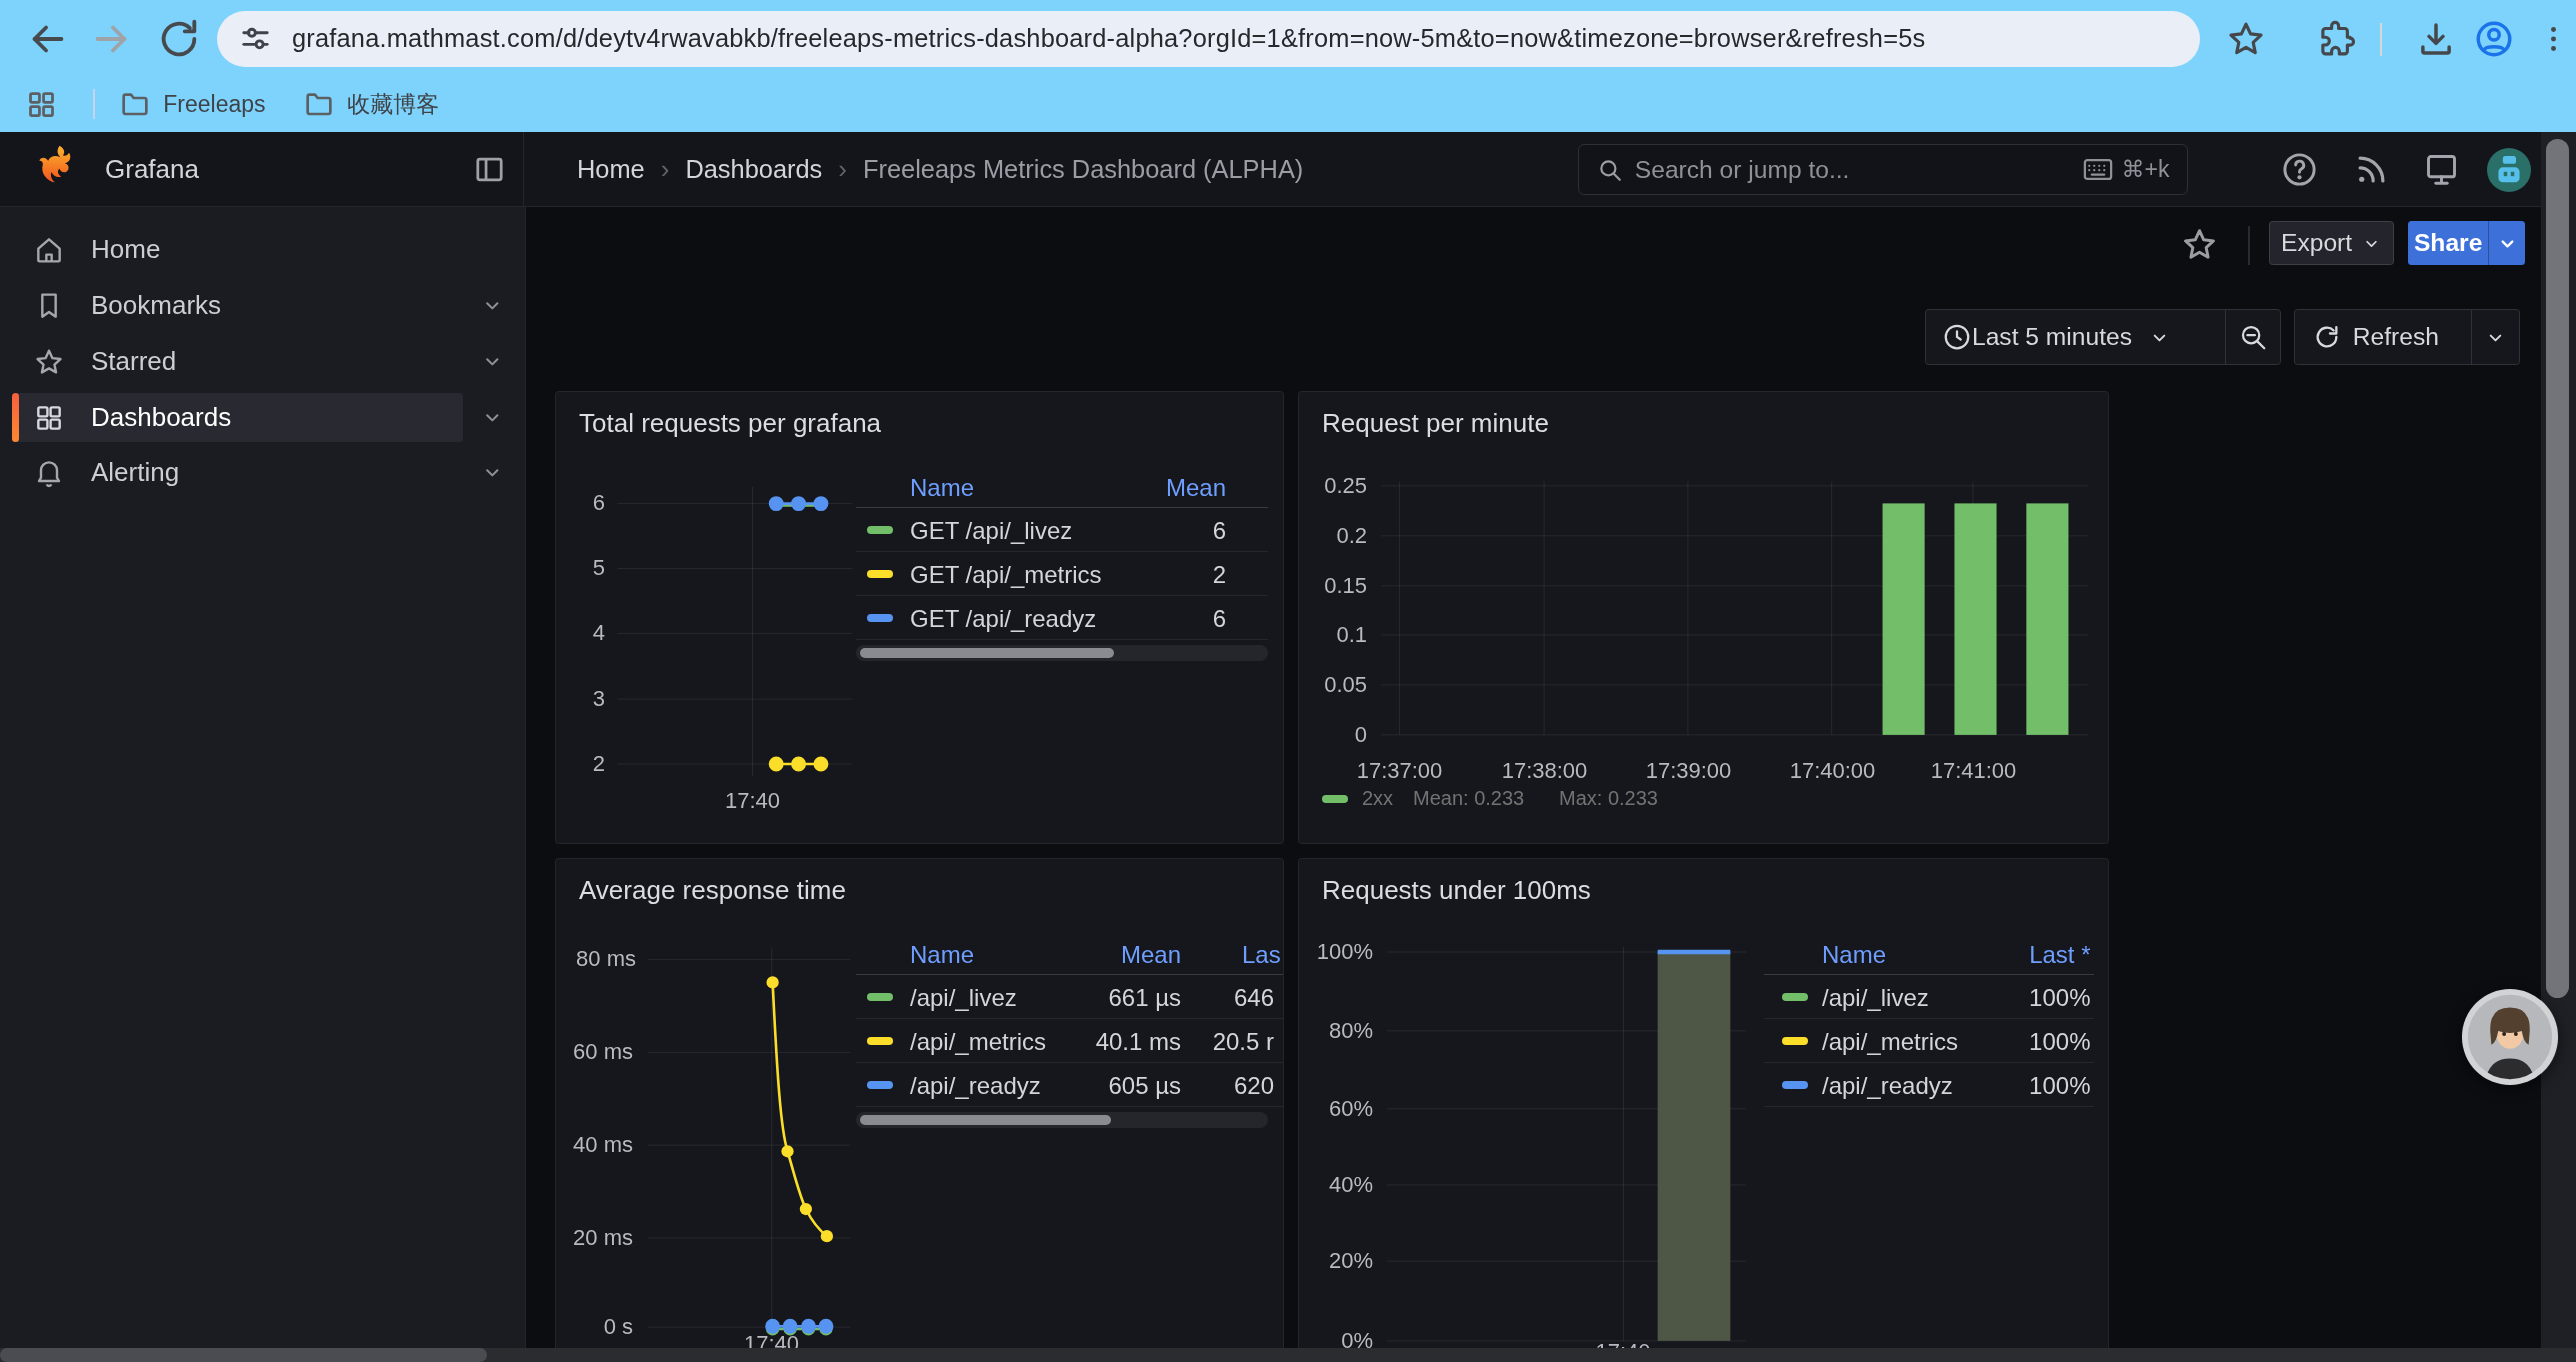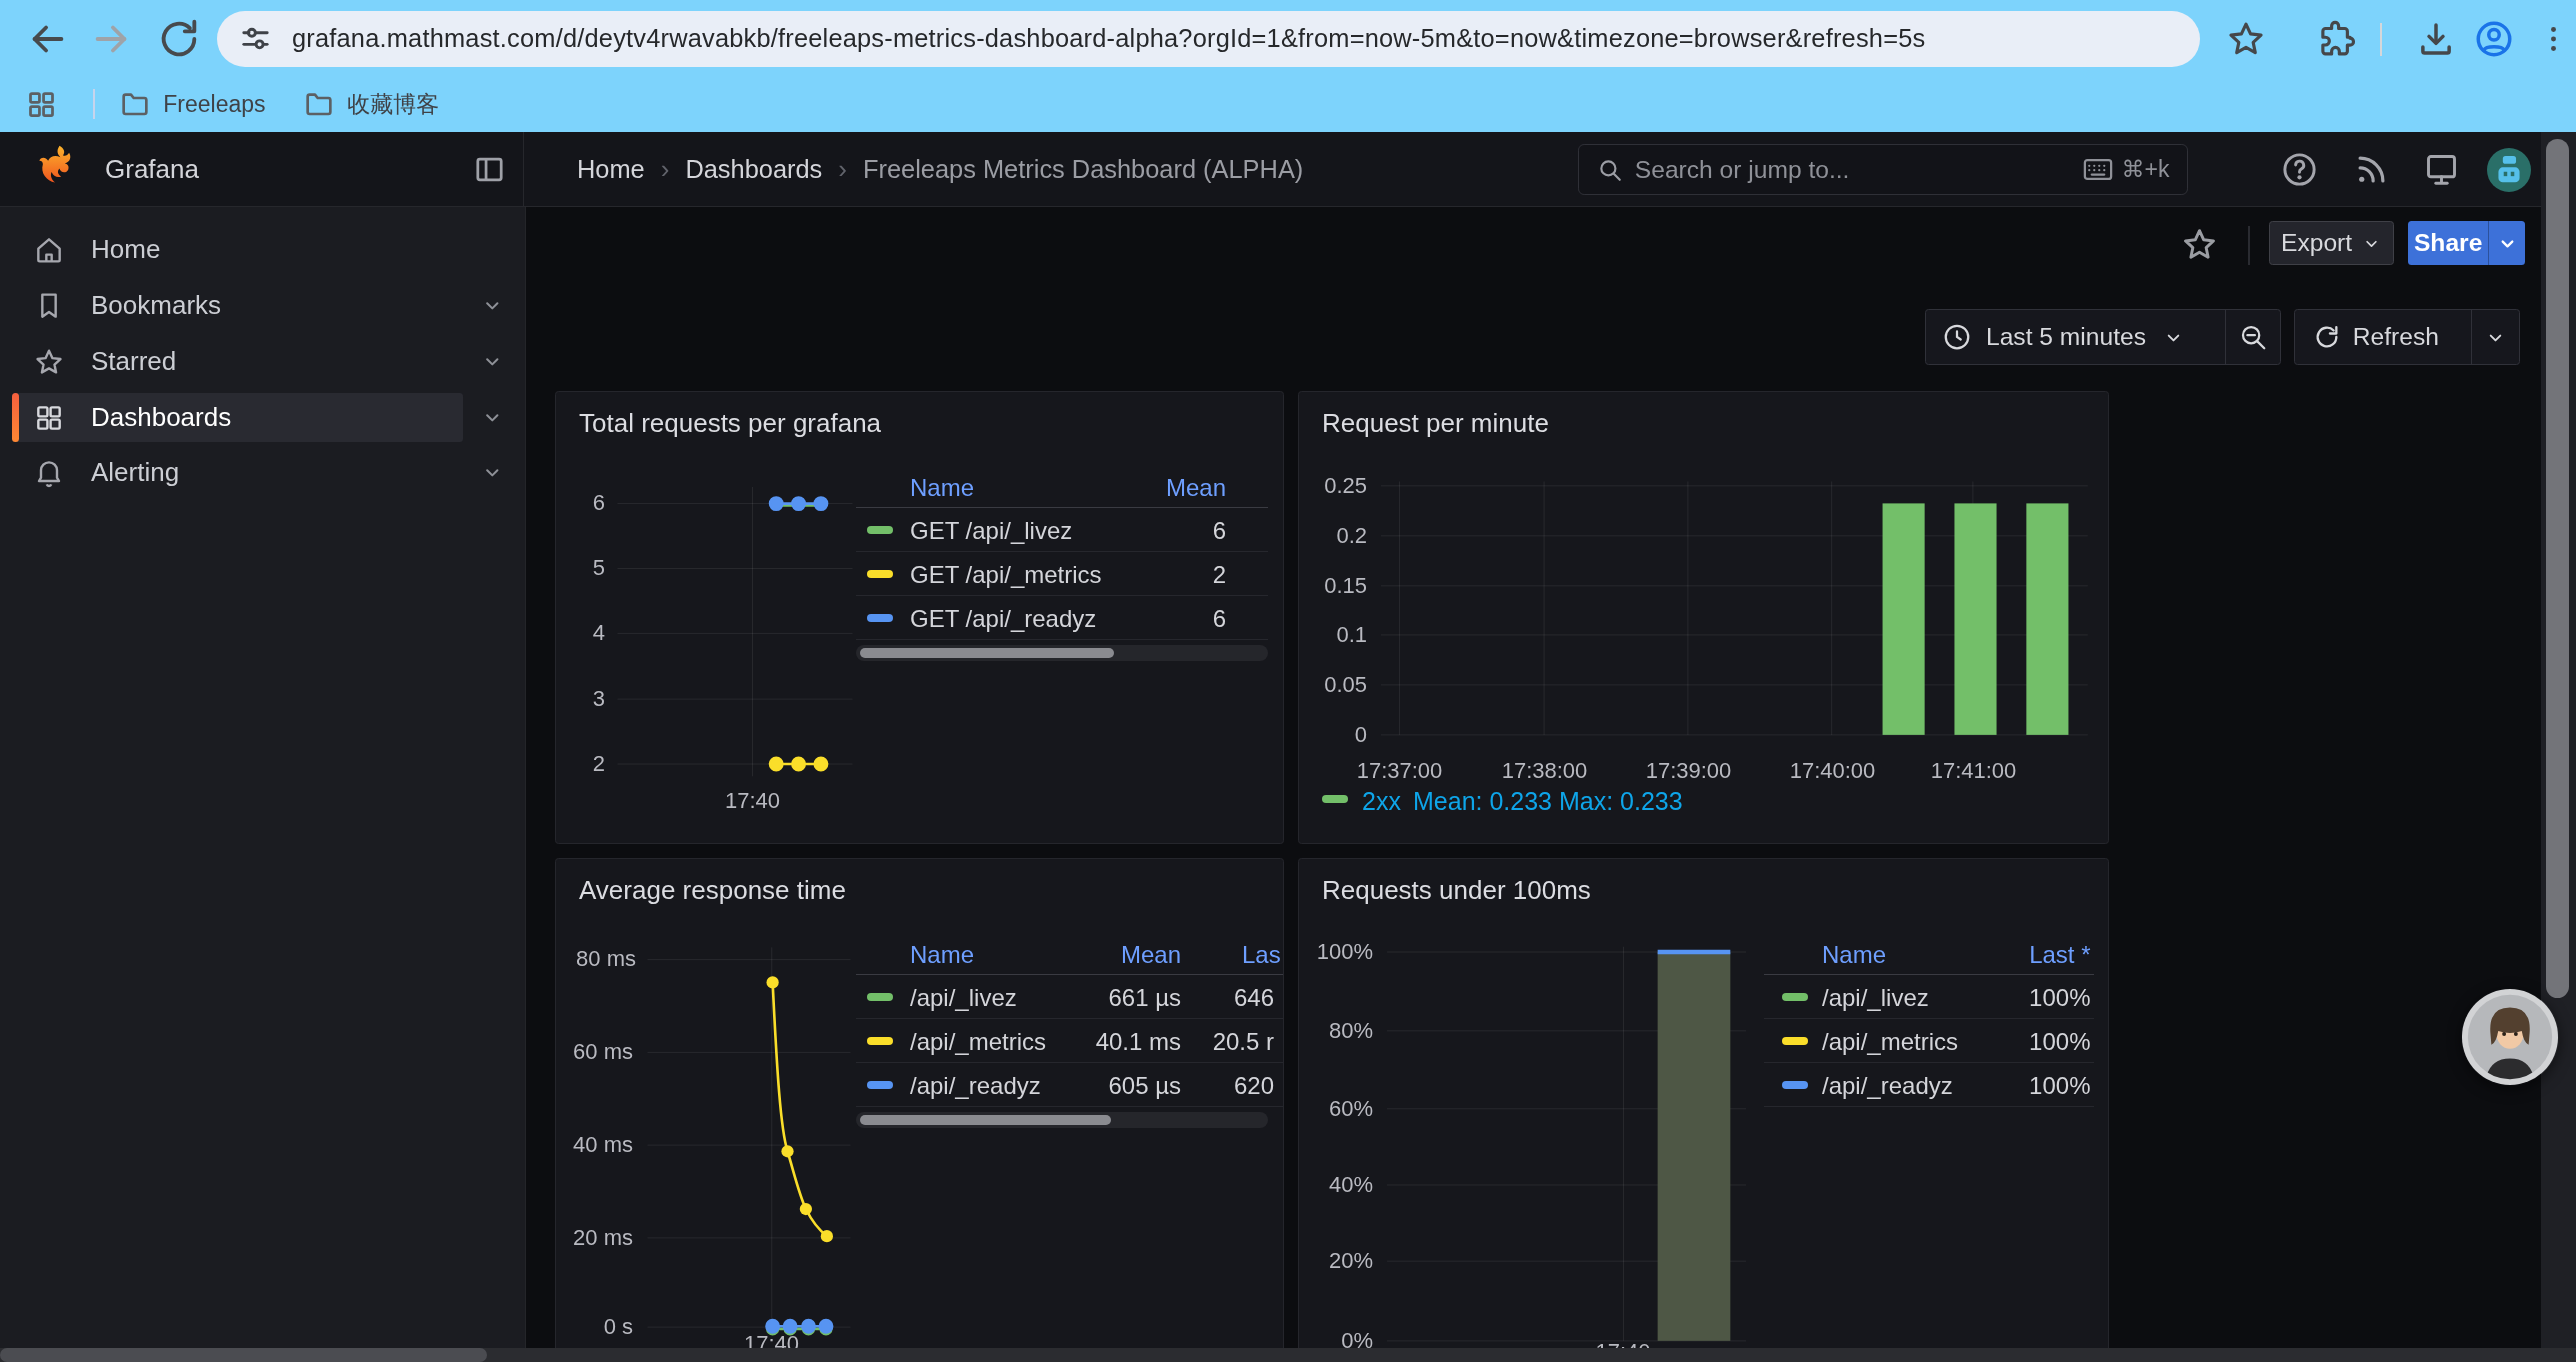--- a/index.html
+++ b/index.html
@@ -52,21 +52,21 @@
   .lt{position:absolute;}
   .lt-h{position:relative;height:40px;border-bottom:0.9px solid #3a3b42;}
   .lt-col{position:absolute;top:7px;font-size:24px;color:#6e9fff;font-weight:500;}
   .lt-r{position:relative;height:43px;border-bottom:0.9px solid #26272d;}
   .sw{position:absolute;left:10.5px;top:17.5px;width:26px;height:8px;border-radius:4.4px;}
   .lt-name{position:absolute;left:54px;top:8.8px;font-size:24px;color:#d4d5da;}
   .lt-val{position:absolute;top:8.8px;font-size:24px;color:#d4d5da;text-align:right;}
   .lt-s{position:relative;margin-top:5.3px;height:16px;background:#25262b;border-radius:8px;}
   .lt-st{position:absolute;left:3.5px;top:2.6px;height:10.5px;background:#8a8b90;border-radius:5.3px;}
   .nodata{position:absolute;left:0;right:0;top:215px;text-align:center;font-size:27px;color:#8f9198;}
-  .p2leg{position:absolute;font-size:25px;color:#0ea5e9;}
+  .p2leg{position:absolute;font-size:20px;color:#737373;}
   
   .vscroll-track{position:absolute;left:2541px;top:132px;width:35px;height:1231px;background:#1f2025;}
   .vscroll{position:absolute;left:2546px;top:139px;width:23px;height:859px;border-radius:11.4px;background:#737479;}
   .hscroll-track{position:absolute;left:0;top:1348px;width:2576px;height:14px;background:#2b2c30;}
   .hscroll{position:absolute;left:0;top:1348px;width:487px;height:14px;border-radius:7px;background:#4b4c51;}
   .favatar{position:absolute;left:2461px;top:988px;width:98px;height:98px;border-radius:50%;box-shadow:0 3.5px 12.3px rgba(0,0,0,.5);}
 </style>
 </head>
 <body>
 
@@ -336,21 +336,21 @@
     </span>
   </div>
 
   <div class="tctrl" style="left:1399px;width:356px">
     <span style="margin-left:16px;width:30px;height:30px">
       <svg viewBox="0 0 24 24" width="30" height="30" fill="none" stroke="currentColor" stroke-width="1.8" stroke-linecap="round">
           <circle cx="12" cy="12" r="9"></circle>
           <path d="M12 7.5V12l3 2"></path>
         </svg>
     </span>
-    <span style="margin-left:14px">Last 5 minutes</span>
+    <span style="">Last 5 minutes</span>
     <span style="margin-left:16px;width:23px;height:23px">
       <svg viewBox="0 0 24 24" width="23" height="23" fill="none" stroke="currentColor" stroke-width="2" stroke-linecap="round" stroke-linejoin="round">
           <path d="M7 10l5 5 5-5"></path>
         </svg>
     </span>
     <span class="tsep" style="margin-left:auto"></span>
     <span style="width:54px;display:flex;justify-content:center">
       <svg viewBox="0 0 24 24" width="30" height="30" fill="none" stroke="currentColor" stroke-width="1.8" stroke-linecap="round">
           <circle cx="10.5" cy="10.5" r="6.5"></circle>
           <path d="M15.5 15.5L21 21"></path>

